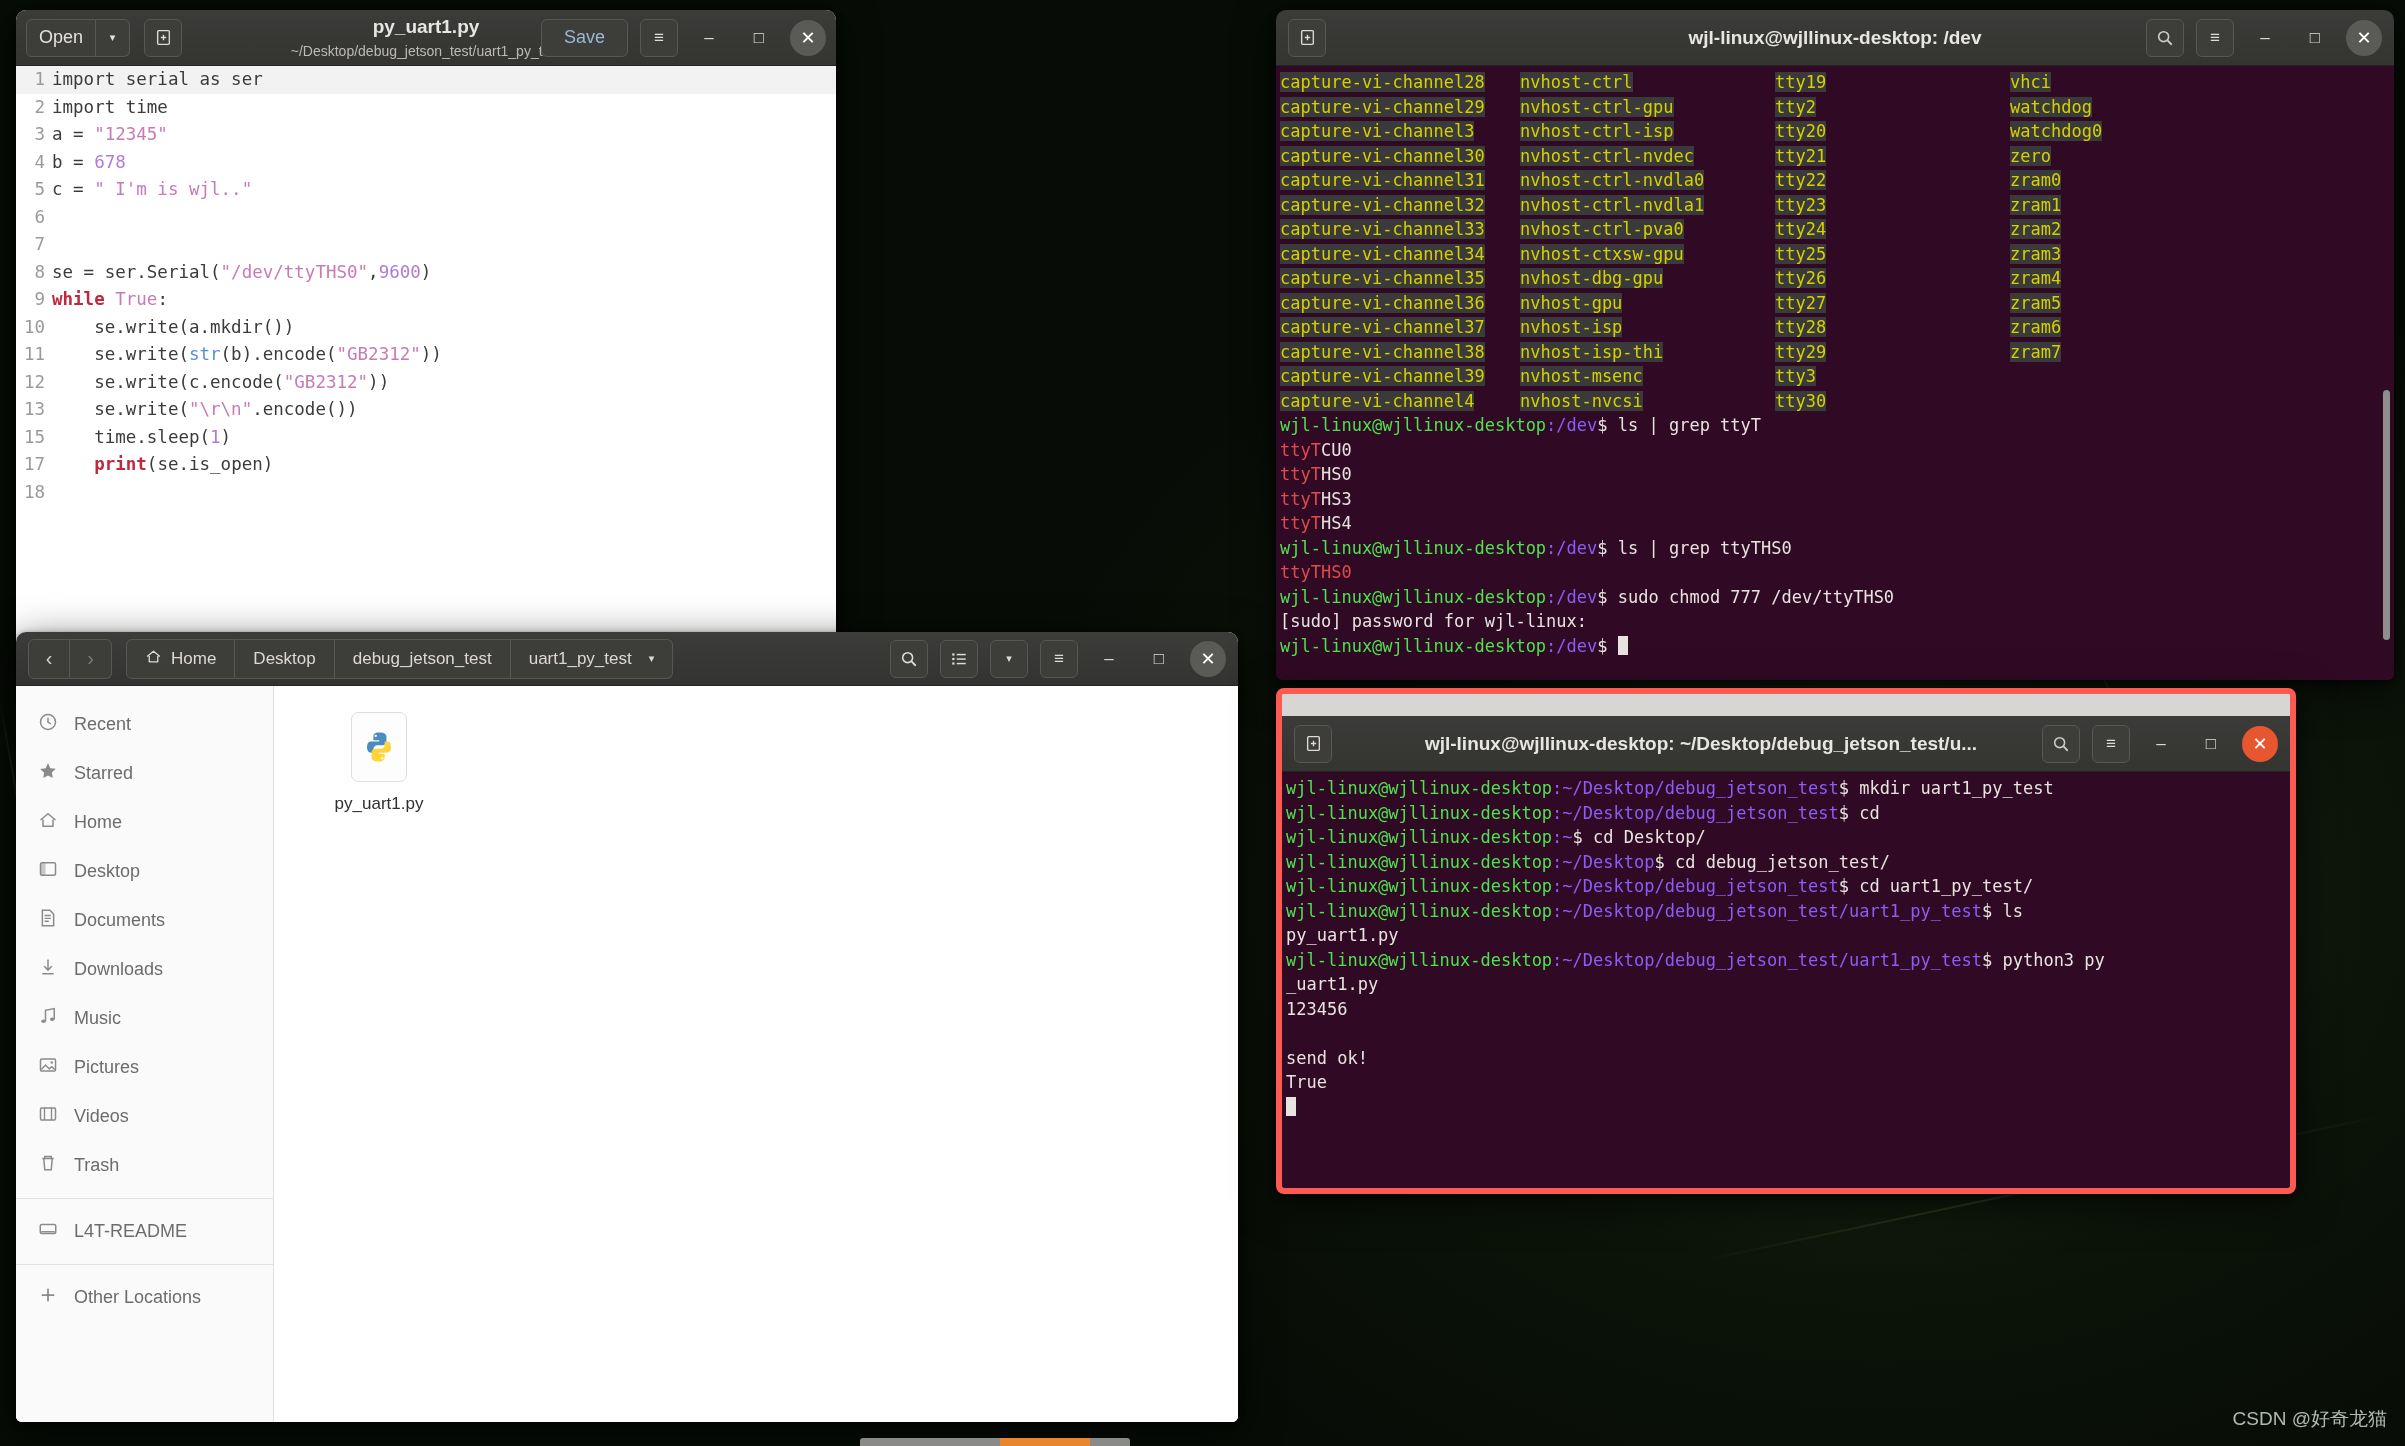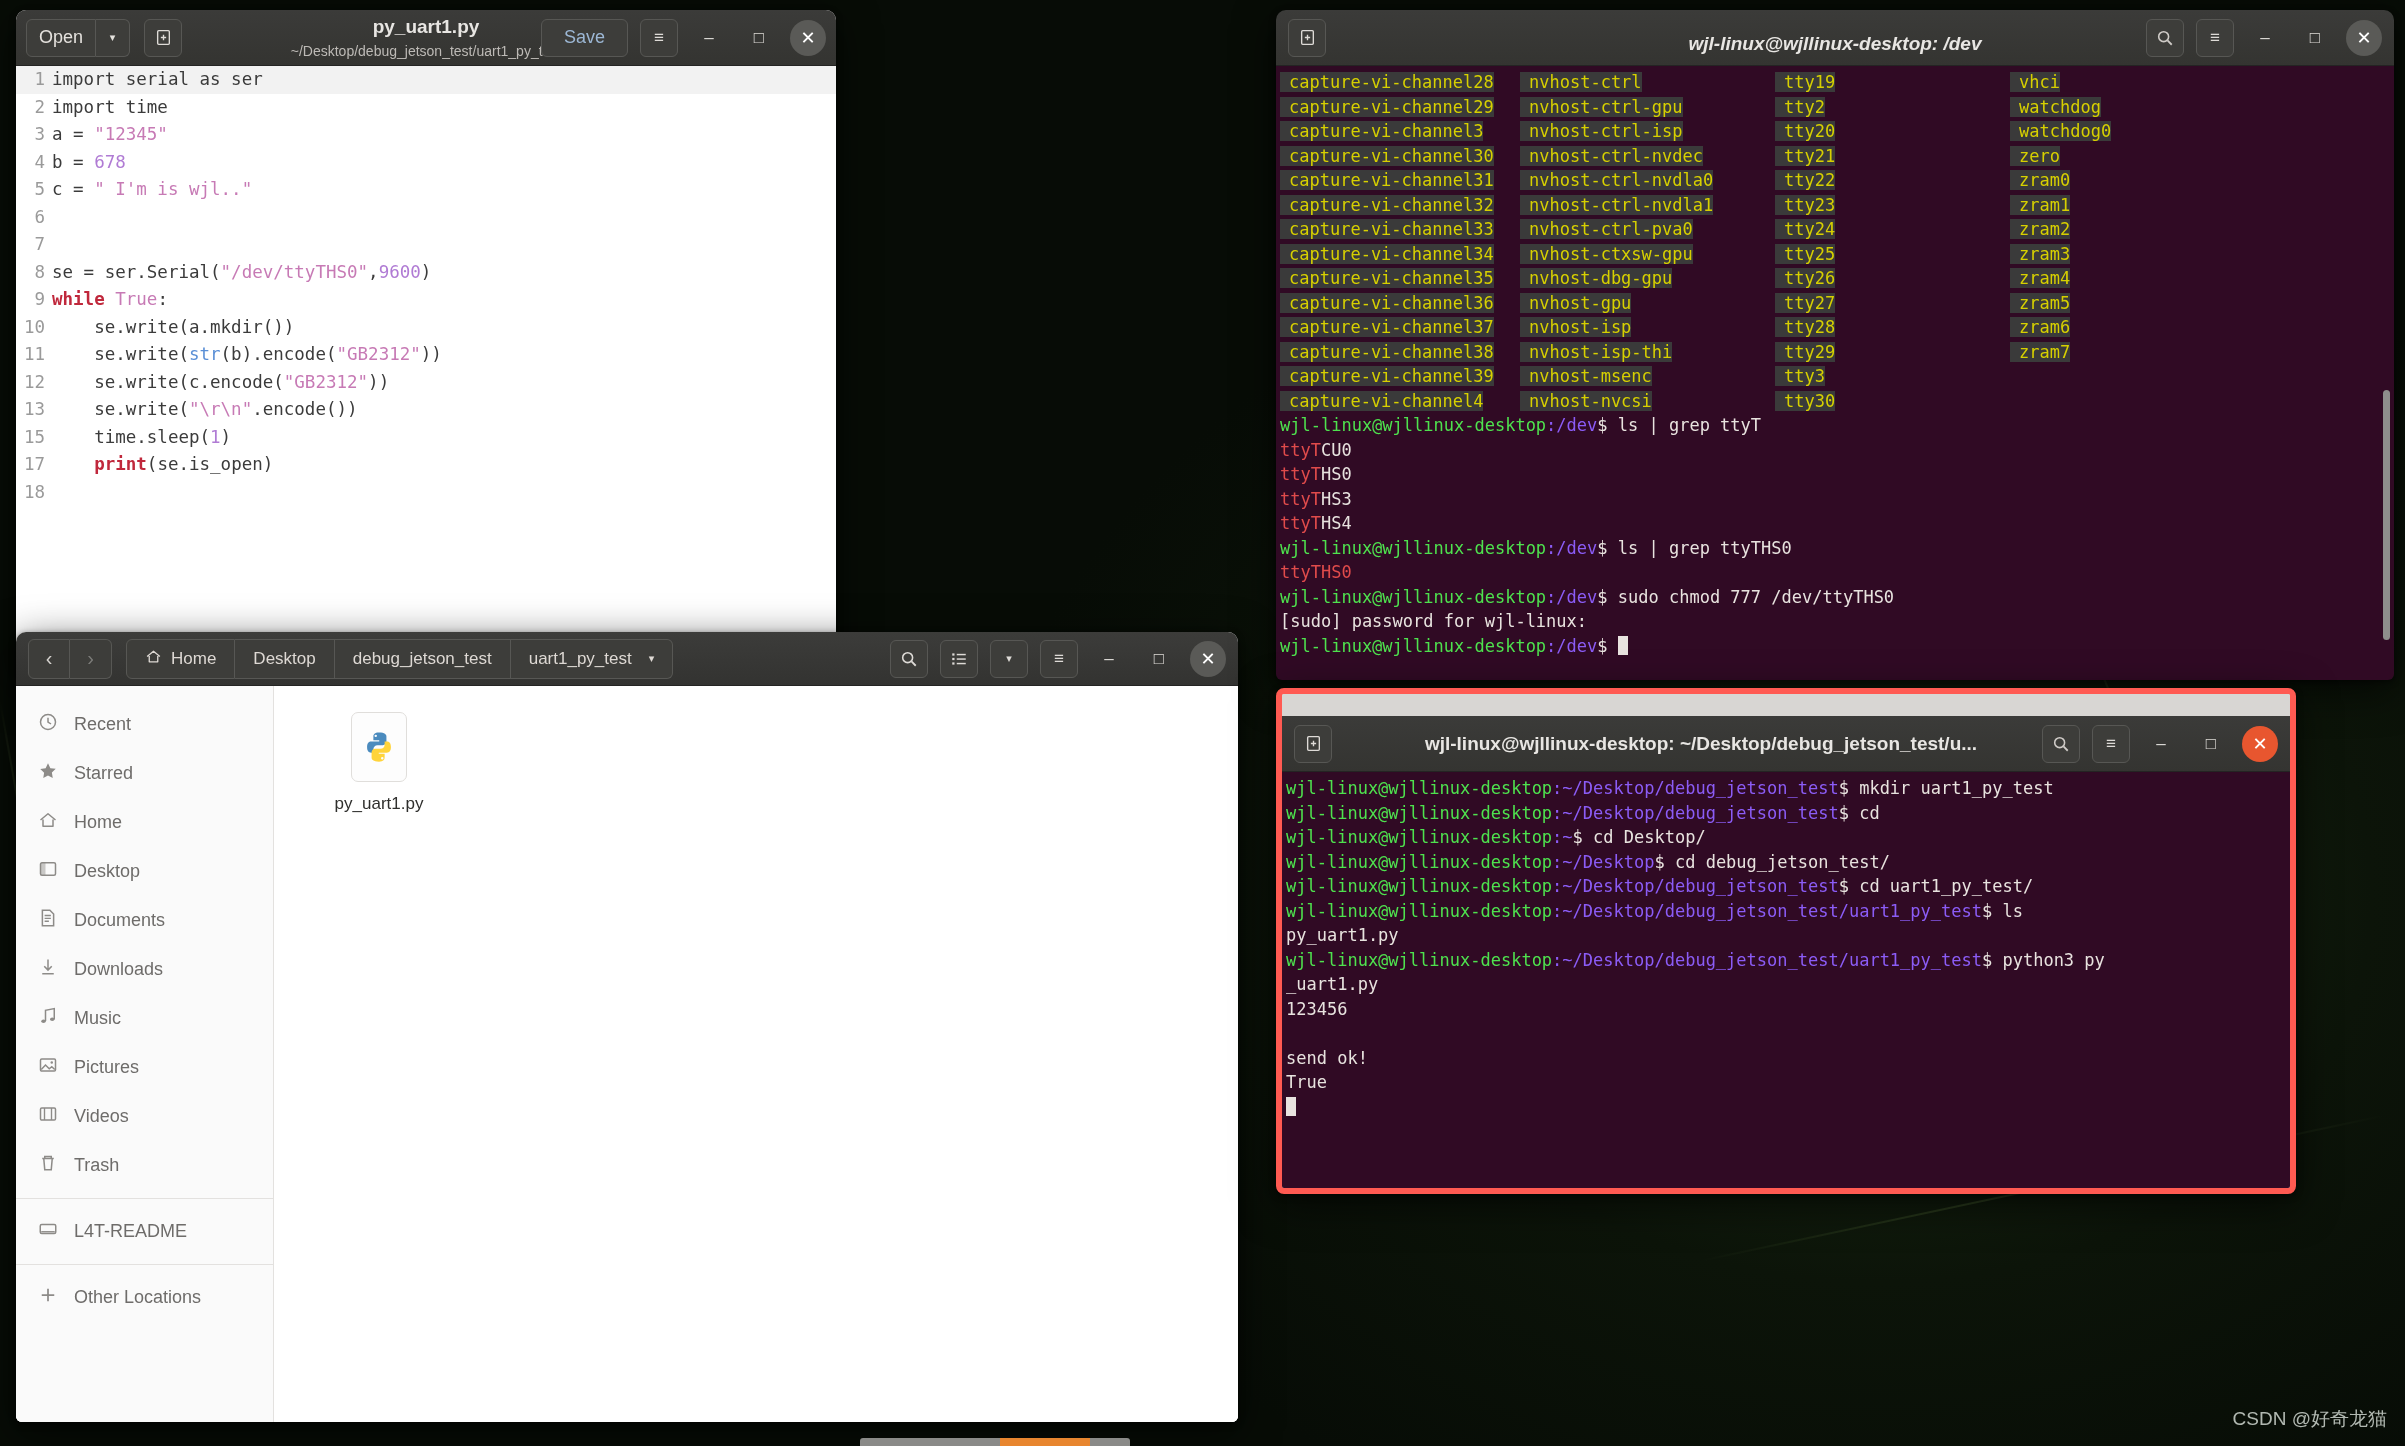--- a/index.html
+++ b/index.html
@@ -68,21 +68,21 @@
   .term-body { background: #300a24; font-family: "DejaVu Sans Mono", monospace; font-size: 17px; line-height: 24.5px; padding: 4px 0 0 4px; overflow: hidden; white-space: pre; }
   #term-dev { left: 1276px; top: 10px; width: 1118px; height: 670px; }
   #term-dev .titlebar { height: 56px; padding: 0 12px; }
   #term-dev .term-body { height: calc(100% - 56px); }
   #term-run { left: 1276px; top: 688px; width: 1020px; height: 506px; border: 6px solid #ff5a52; border-radius: 8px; background: #ddd; }
   #term-run .titlebar { height: 56px; padding: 0 12px; }
   #term-run .term-body { height: calc(100% - 56px - 22px); }
   .run-topstrip { height: 22px; background: #d8d6d3; }
   .dev-row { display: flex; }
   .dev-col { color: #d7d000; }
-  .devname { background: #3a3a3a; padding-left: 9px; }
+  .devname { background: #3a3a3a; }
   .c-green { color: #4ee24e; }
   .c-blue { color: #8b5cf6; }
   .c-white { color: #e8e3df; }
   .c-red { color: #e04b4b; }
   .cursor { display: inline-block; width: 10px; height: 19px; background: #e8e3df; vertical-align: -3px; }
   .scrollbar { position: absolute; right: 2px; top: 60px; bottom: 4px; width: 12px; }
   .scrollbar .thumb { position: absolute; left: 3px; width: 7px; border-radius: 4px; background: #8e8e8c; }
 
   .watermark { position: absolute; right: 18px; bottom: 14px; color: #cfd6cf; font-size: 19px; opacity: 0.85; }
   .taskbar-hint { position: absolute; left: 860px; bottom: 0; width: 270px; height: 8px; background: #8a8a88; border-radius: 3px 3px 0 0; }
@@ -290,21 +290,21 @@
 </div>
 
 <div class="win" id="term-dev">
   <div class="titlebar">
     <div class="tb-btn">
       <svg width="17" height="17" viewBox="0 0 16 16">
           <rect x="2.5" y="1.5" width="11" height="13" rx="1" fill="none" stroke="#dedbd7" stroke-width="1.3"></rect>
           <path d="M8 5.5v5M5.5 8h5" stroke="#dedbd7" stroke-width="1.3"></path>
         </svg>
     </div>
-    <div class="tb-title" style="top:23px;font-style:italic;">wjl-linux@wjllinux-desktop: /dev</div>
+    <div class="tb-title" style="top:17px;">wjl-linux@wjllinux-desktop: /dev</div>
     <div style="margin-left:auto;display:flex;align-items:center;gap:12px;z-index:2;">
       <div class="tb-btn">
         <svg width="18" height="18" viewBox="0 0 16 16">
             <circle cx="6.8" cy="6.8" r="4.4" fill="none" stroke="#cfcbc7" stroke-width="1.4"></circle>
             <path d="M10.2 10.2L14 14" stroke="#cfcbc7" stroke-width="1.6"></path>
           </svg>
       </div>
       <div class="tb-btn">≡</div>
       <div class="tb-plain">–</div>
       <div class="tb-plain">□</div>

